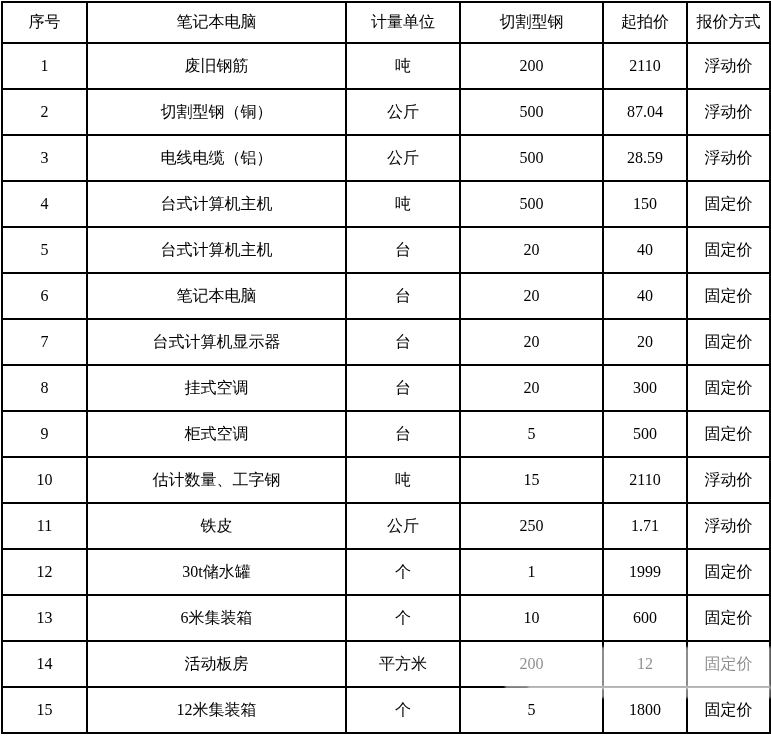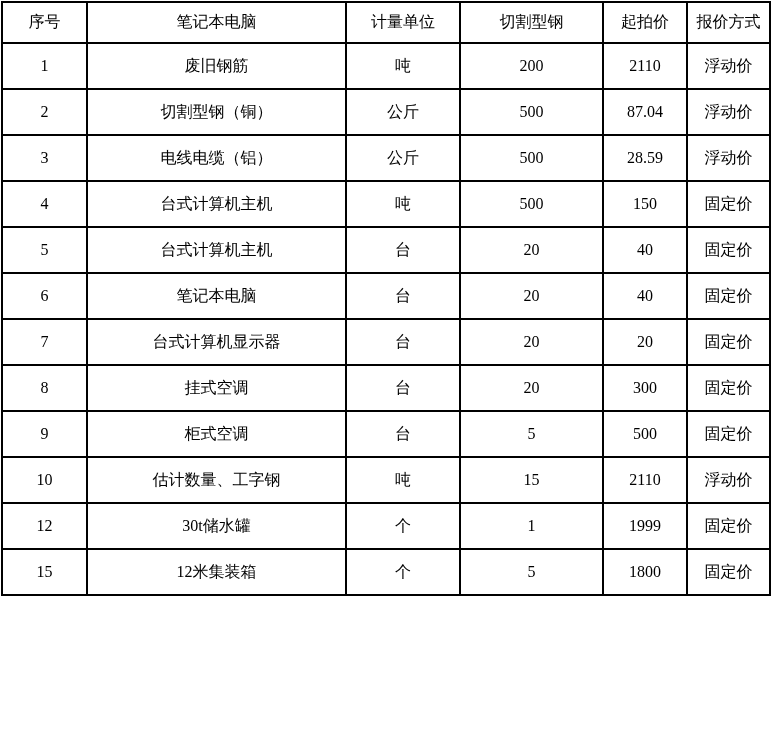--- a/index.html
+++ b/index.html
@@ -159,25 +159,49 @@
     </tr>
     <tr class="body-row">
       <td>10</td>
       <td>估计数量、工字钢</td>
       <td>吨</td>
       <td>15</td>
       <td>2110</td>
       <td>浮动价</td>
     </tr>
     <tr class="body-row">
+      <td>11</td>
+      <td>铁皮</td>
+      <td>公斤</td>
+      <td>250</td>
+      <td>1.71</td>
+      <td>浮动价</td>
+    </tr>
+    <tr class="body-row">
       <td>12</td>
       <td>30t储水罐</td>
       <td>个</td>
       <td>1</td>
       <td>1999</td>
+      <td>固定价</td>
+    </tr>
+    <tr class="body-row">
+      <td>13</td>
+      <td>6米集装箱</td>
+      <td>个</td>
+      <td>10</td>
+      <td>600</td>
+      <td>固定价</td>
+    </tr>
+    <tr class="body-row">
+      <td>14</td>
+      <td>活动板房</td>
+      <td>平方米</td>
+      <td>200</td>
+      <td>12</td>
       <td>固定价</td>
     </tr>
     <tr class="body-row">
       <td>15</td>
       <td>12米集装箱</td>
       <td>个</td>
       <td>5</td>
       <td>1800</td>
       <td>固定价</td>
     </tr>

